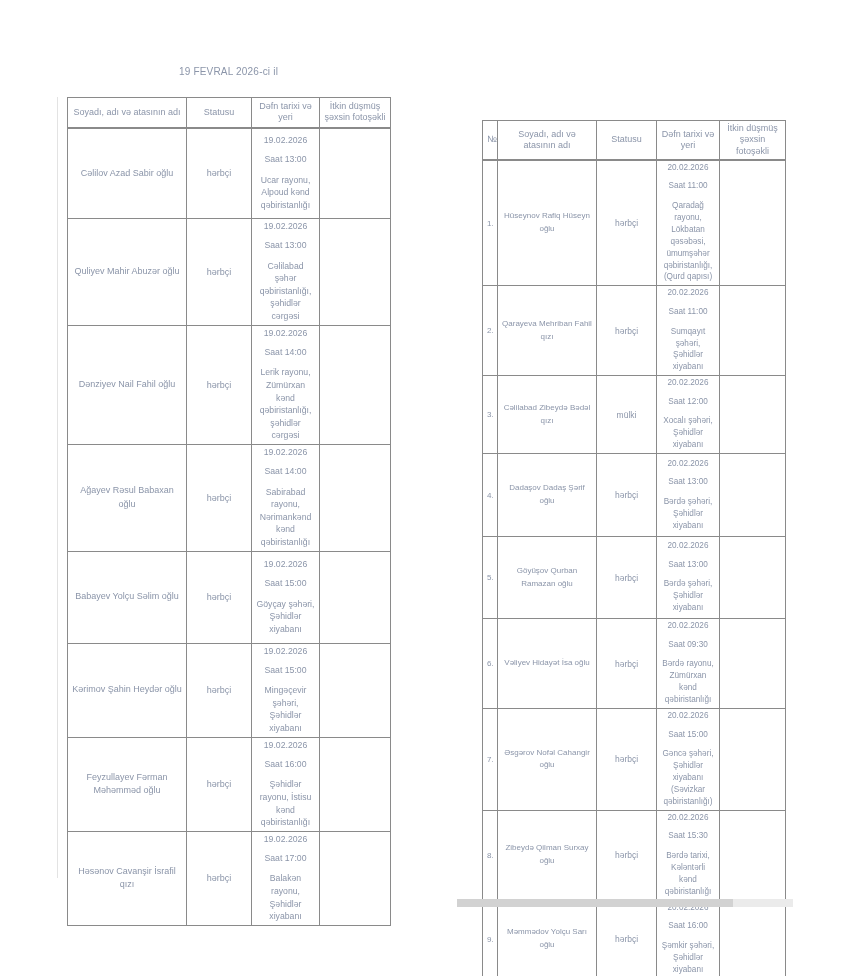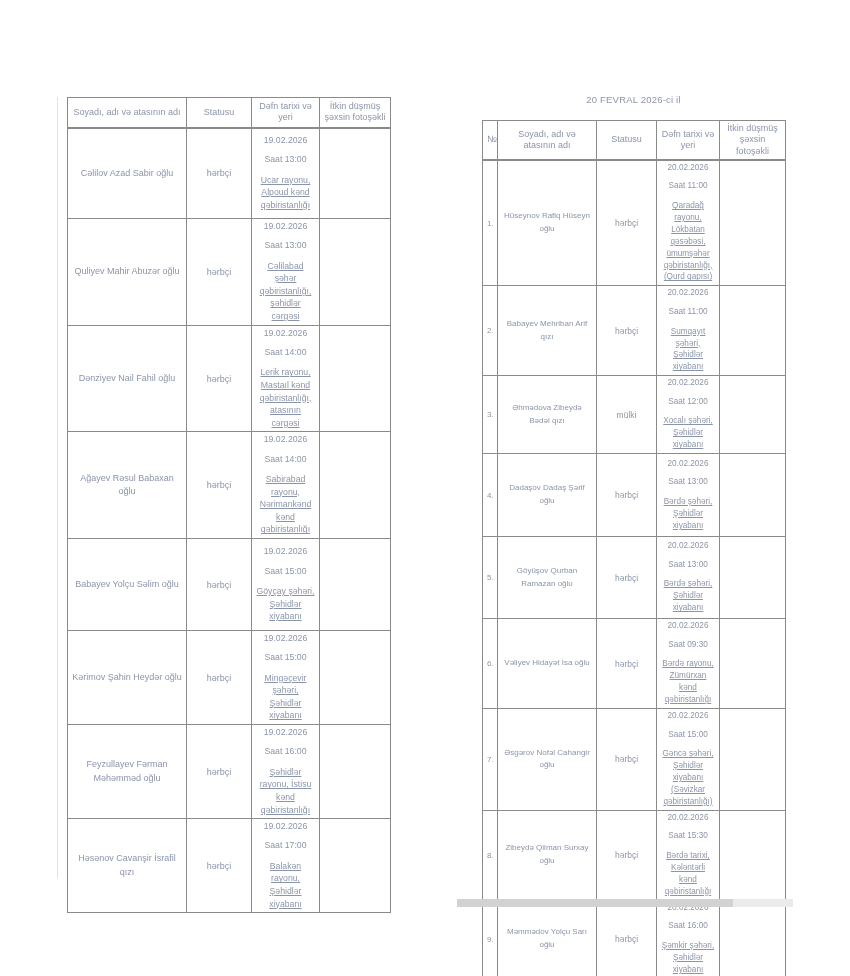--- a/index.html
+++ b/index.html
@@ -14,21 +14,21 @@
   table.mtable th{font-size:9px;line-height:1.25;border-bottom-width:2px;}
   .t-right th{font-size:8.5px;}
   .c-name{font-size:9px;line-height:1.5;}
   .t-right .c-name{font-size:8px;line-height:1.6;}
   .c-num{font-size:8px;padding:2px 1px;}
   .c-status{font-size:9px;}
   .t-right .c-status{font-size:8.5px;}
   .c-date{font-size:8.7px;padding:4px 2px;}
   .t-right .c-date{font-size:8.2px;}
   .c-date .dt{margin:0 0 8px;line-height:1.3;}
-  .c-date .dt:last-child{margin-bottom:0;text-decoration:underline;}
+  .c-date .dt:last-child{margin-bottom:0;}
   .c-date .place{line-height:1.45;}
   .c-photo{padding:0;}
 
   
   .photo{position:relative;width:100%;height:100%;background:var(--pbg,#e4e4e2);overflow:hidden;}
   .photo::before{content:"";position:absolute;left:50%;top:12%;width:46%;height:48%;
       transform:translateX(-50%);border-radius:48% 48% 44% 44%;
       background:linear-gradient(180deg,var(--phair,#222) 0 30%,var(--pskin,#c6bdb2) 40% 100%);}
   .photo::after{content:"";position:absolute;left:50%;bottom:-8%;width:88%;height:38%;
       transform:translateX(-50%);border-radius:46% 46% 0 0;background:var(--pbody,#2e2e2e);}
@@ -56,20 +56,21 @@
   .hscrollbar{position:absolute;height:8px;background:#ebebeb;}
   .hscrollbar .thumb{position:absolute;left:0;top:0;height:100%;width:82%;background:#d2d2d2;}
 </style>
 </head>
 <body>
 
 <div class="stage">
 
   <div class="edge-line" style="left:57px;top:97px;height:781px;"></div>
 
+  <div class="panel-title" style="left:67px;top:66px;width:323px;">19 FEVRAL 2026-ci il</div>
 
   <table class="mtable t-left" style="left:67px;top:97px;width:323px;">
     <colgroup>
         <col style="width:119px">
         <col style="width:65px">
         <col style="width:68px">
         <col style="width:71px">
       </colgroup>
     <tbody>
         <tr style="height:30px">
@@ -101,21 +102,21 @@
       <td class="c-photo">
             <div class="photo" data-variant="p2"></div>
           </td>
     </tr>
     <tr style="height:98px">
       <td class="c-name">Dənziyev Nail Fahil oğlu</td>
       <td class="c-status">hərbçi</td>
       <td class="c-date">
         <div class="dt">19.02.2026</div>
         <div class="dt">Saat 14:00</div>
-        <div class="dt place">Lerik rayonu, Mastaıl kənd qəbiristanlığı, atasının cərgəsi</div>
+        <div class="dt place">Lerik rayonu, Zümürxan kənd qəbiristanlığı, şəhidlər cərgəsi</div>
       </td>
       <td class="c-photo">
             <div class="photo" data-variant="p3"></div>
           </td>
     </tr>
     <tr style="height:106px">
       <td class="c-name">Ağayev Rəsul Babaxan oğlu</td>
       <td class="c-status">hərbçi</td>
       <td class="c-date">
         <div class="dt">19.02.2026</div>
@@ -170,21 +171,20 @@
         <div class="dt">Saat 17:00</div>
         <div class="dt place">Balakən rayonu, Şəhidlər xiyabanı</div>
       </td>
       <td class="c-photo">
             <div class="photo" data-variant="p8"></div>
           </td>
     </tr>
   </tbody>
     </table>
 
-  <div class="panel-title" style="left:482px;top:94px;width:303px;font-size:9.5px;">20 FEVRAL 2026-ci il</div>
 
   <table class="mtable t-right" style="left:482px;top:120px;width:303px;">
     <colgroup>
         <col style="width:15px">
         <col style="width:99px">
         <col style="width:60px">
         <col style="width:63px">
         <col style="width:66px">
       </colgroup>
     <tbody>
@@ -203,34 +203,34 @@
         <div class="dt">20.02.2026</div>
         <div class="dt">Saat 11:00</div>
         <div class="dt place">Qaradağ rayonu, Lökbatan qəsəbəsi, ümumşəhər qəbiristanlığı, (Qurd qapısı)</div>
       </td>
       <td class="c-photo">
             <div class="photo" data-variant="q1"></div>
           </td>
     </tr>
     <tr style="height:73px">
       <td class="c-num">2.</td>
-      <td class="c-name">Babayev Mehriban Arif qızı</td>
+      <td class="c-name">Qarayeva Mehriban Fahil qızı</td>
       <td class="c-status">hərbçi</td>
       <td class="c-date">
         <div class="dt">20.02.2026</div>
         <div class="dt">Saat 11:00</div>
         <div class="dt place">Sumqayıt şəhəri, Şəhidlər xiyabanı</div>
       </td>
       <td class="c-photo">
             <div class="photo" data-variant="q2"></div>
           </td>
     </tr>
     <tr style="height:75px">
       <td class="c-num">3.</td>
-      <td class="c-name">Əhmədova Zibeydə Bədəl qızı</td>
+      <td class="c-name">Cəlilabad Zibeydə Bədəl qızı</td>
       <td class="c-status">mülki</td>
       <td class="c-date">
         <div class="dt">20.02.2026</div>
         <div class="dt">Saat 12:00</div>
         <div class="dt place">Xocalı şəhəri, Şəhidlər xiyabanı</div>
       </td>
       <td class="c-photo">
             <div class="photo" data-variant="q3"></div>
           </td>
     </tr>

